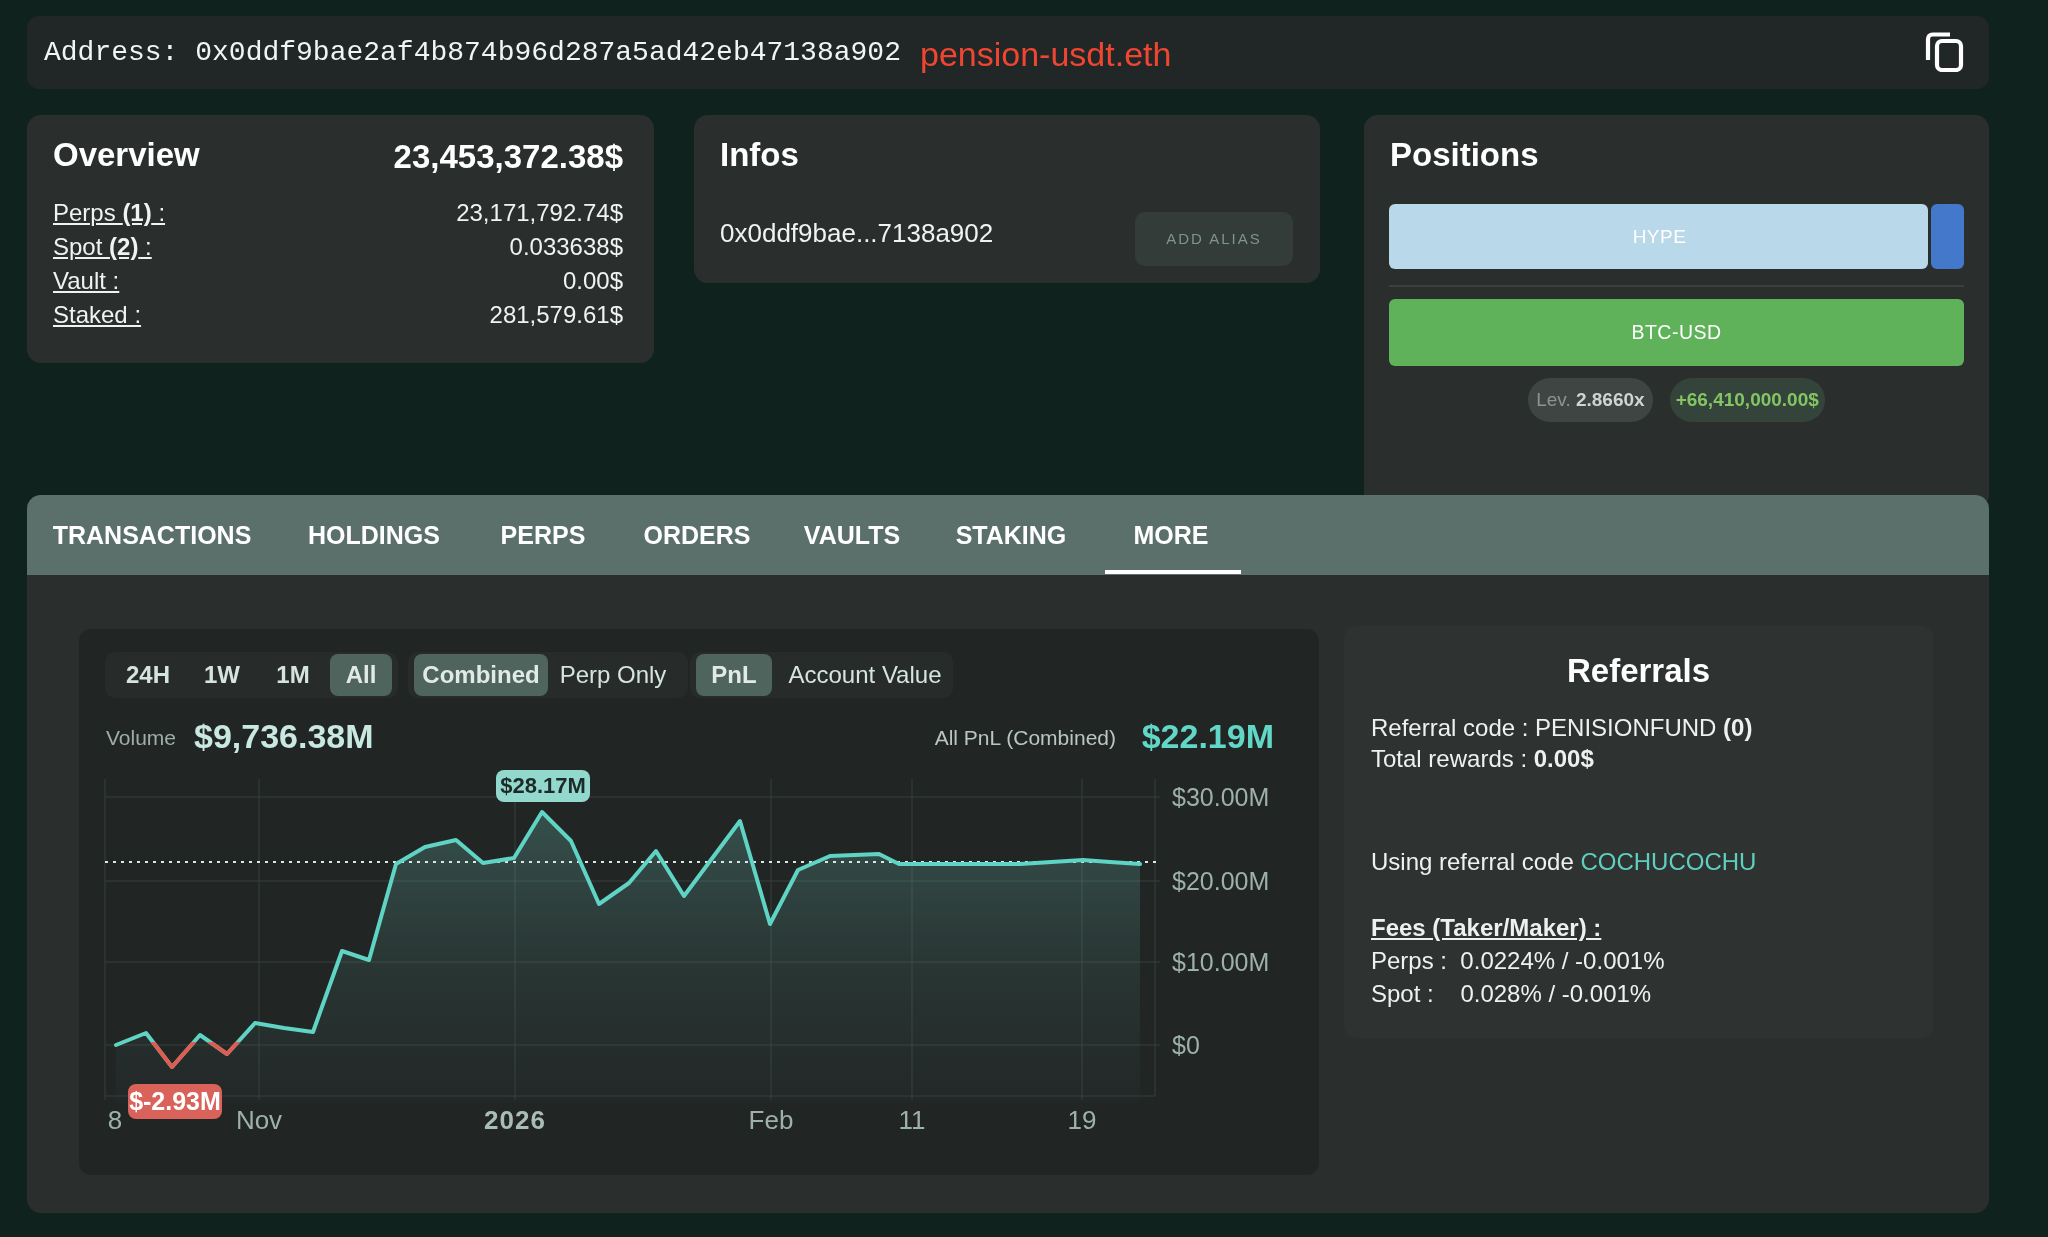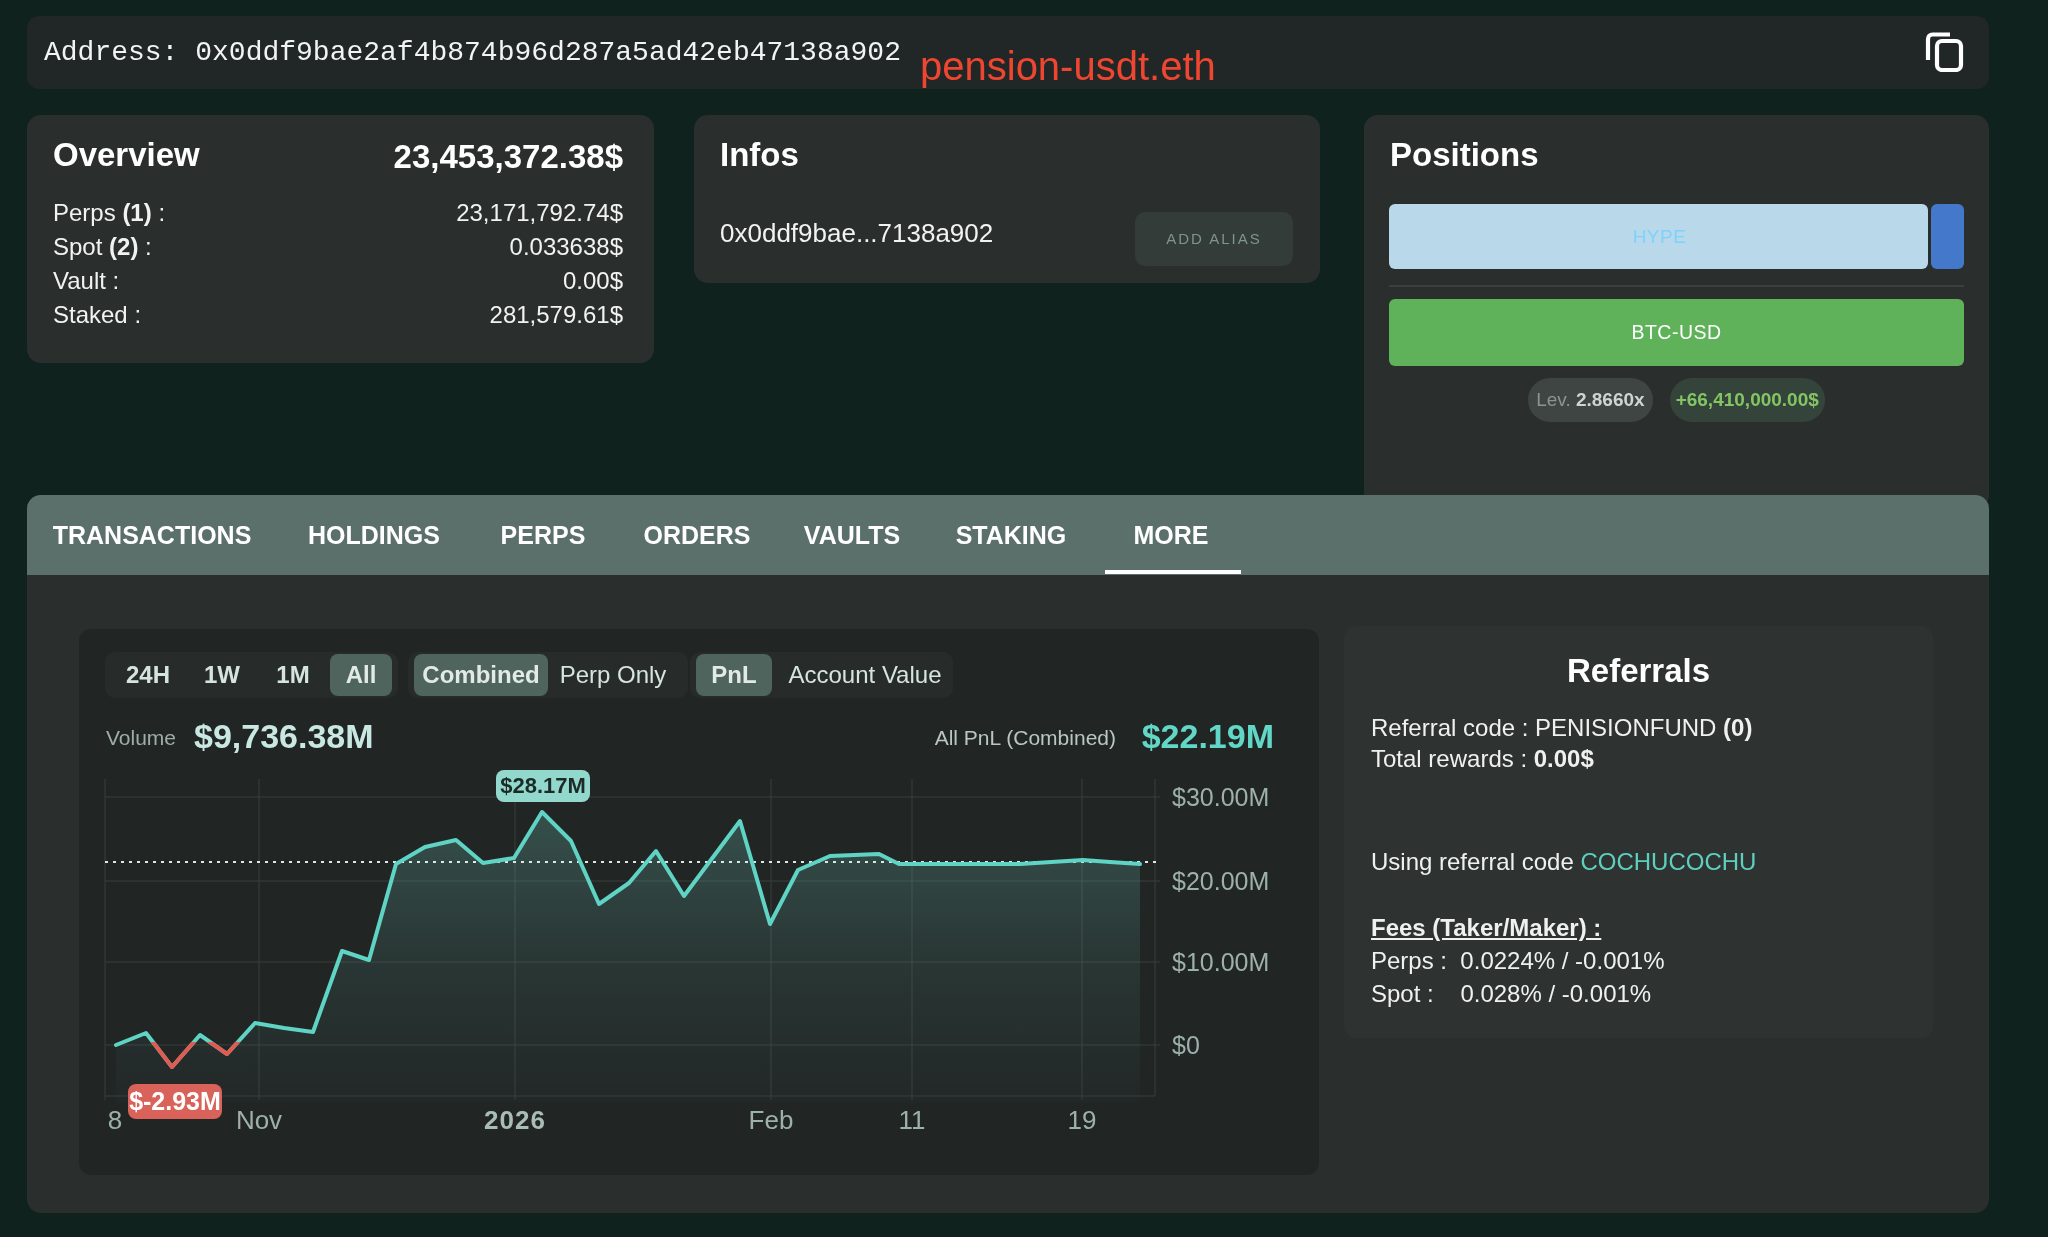--- a/index.html
+++ b/index.html
@@ -1,34 +1,34 @@
 <!DOCTYPE html>
 <html><head>
 <meta charset="utf-8">
 <style>
   * { margin:0; padding:0; box-sizing:border-box; }
   html,body { width:2048px; height:1237px; background:#10221e; font-family:"Liberation Sans", sans-serif; overflow:hidden; }
   .topbar { position:absolute; left:27px; top:16px; width:1962px; height:73px; background:#212626; border-radius:12px; }
   .addr { position:absolute; left:17px; top:0; height:73px; line-height:73px; font-family:"Liberation Mono", monospace; font-size:28px; color:#f1f4f2; white-space:pre; }
-  .ens { position:absolute; left:893px; top:12px; height:73px; line-height:77px; font-size:40px; color:#ee4630; }
+  .ens { position:absolute; left:893px; top:0; height:73px; line-height:77px; font-size:34px; color:#ee4630; }
   .copyic { position:absolute; right:24px; top:12px; width:44px; height:44px; }
   .card { position:absolute; background:#2a2f2e; border-radius:14px; }
   .ov-title { position:absolute; left:26px; top:136px; font-size:33px; font-weight:bold; color:#fff; }
   .ov-val { position:absolute; right:31px; top:138px; font-size:33px; font-weight:bold; color:#fff; }
-  .ovrow { position:absolute; left:26px; right:31px; font-size:24px; color:#f0f3f2; }
+  .ovrow { position:absolute; left:26px; right:31px; font-size:24px; color:#f0f3f2;text-decoration:underline; }
   .ovrow b { font-weight:bold; }
   .ovrow .v { float:right;text-align:right; }
   .infos-title { position:absolute; left:26px; top:136px; font-size:33px; font-weight:bold; color:#fff; }
   .infos-addr { position:absolute; left:26px; top:103px; font-size:26px; color:#f0f3f2; }
   .addalias { position:absolute; left:441px; top:97px; width:158px; height:54px; border-radius:10px; background:#333c39; color:#7e948c; font-size:15px; font-weight:normal; letter-spacing:2px; text-align:center; line-height:54px; }
   .pos-title { position:absolute; left:26px; top:136px; font-size:33px; font-weight:bold; color:#fff; }
   .hypebar { position:absolute; left:25px; top:89px; width:575px; height:65px; }
   .hypemain { position:absolute; left:0; top:0; width:539px; height:65px; background:#b9d8ea; border-radius:6px; }
   .hypeseg { position:absolute; right:0; top:0; width:33px; height:65px; background:#4478cb; border-radius:6px; }
-  .hypetxt { position:absolute; left:0; width:541px; top:0; height:65px; line-height:65px; text-align:center; color:#7dd3fc; font-size:19px; letter-spacing:0.5px; }
+  .hypetxt { position:absolute; left:0; width:541px; top:0; height:65px; line-height:65px; text-align:center; color:#ffffff; font-size:19px; letter-spacing:0.5px; }
   .posdiv { position:absolute; left:25px; top:170px; width:575px; height:2px; background:#3a403e; }
   .btcbar { position:absolute; left:25px; top:184px; width:575px; height:67px; background:#5fb25a; border-radius:6px; color:#fff; font-size:19.5px; letter-spacing:0.5px; text-align:center; line-height:67px; }
   .chiprow { position:absolute; left:0; width:625px; top:263px; height:44px; text-align:center; }
   .chip { display:inline-block; vertical-align:top; height:44px; line-height:44px; border-radius:22px; font-size:19px; }
   .chip1 { background:#3e4543; color:#8a9590; margin-right:17px; padding:0 8px; }
   .chip1 b { color:#ccd5d1; }
   .chip2 { background:#35443a; color:#83c564; font-weight:bold; padding:0 6px; }
   .panel { position:absolute; left:27px; top:495px; width:1962px; height:718px; background:#2a2f2e; border-radius:14px; }
   .tabbar { position:absolute; left:0; top:0; width:1962px; height:80px; background:#5b706b; border-radius:14px 14px 0 0; }
   .tab { position:absolute; top:0; height:80px; line-height:80px; transform:translateX(-50%); color:#fff; font-size:25px; font-weight:bold; letter-spacing:0px; white-space:nowrap; }

